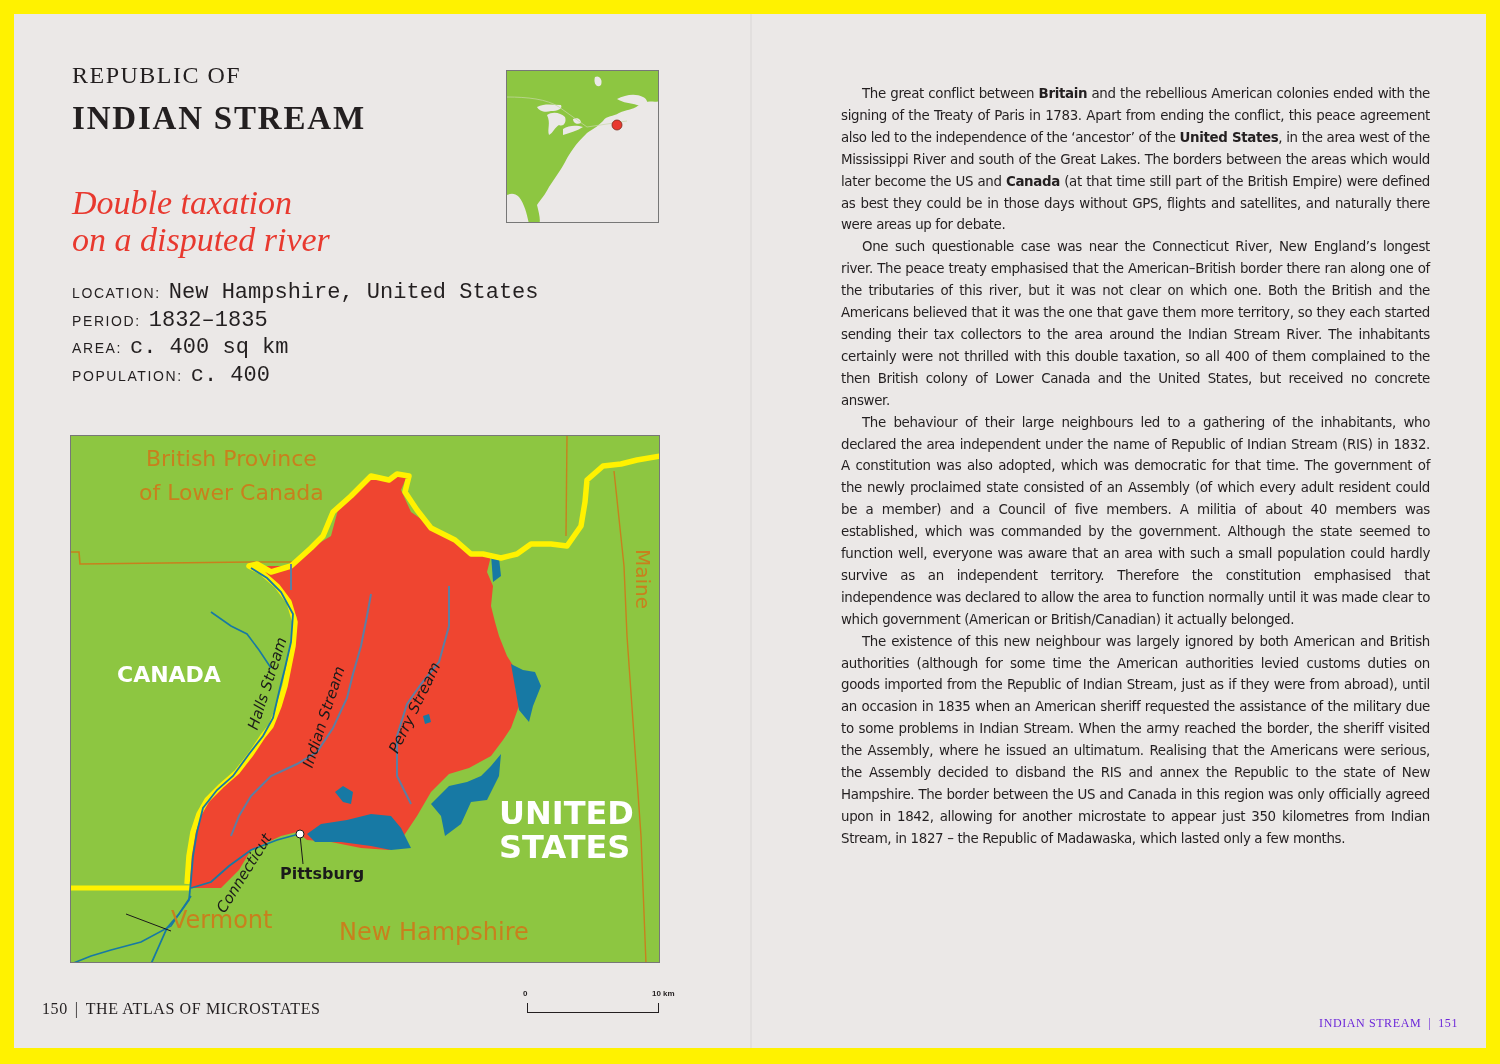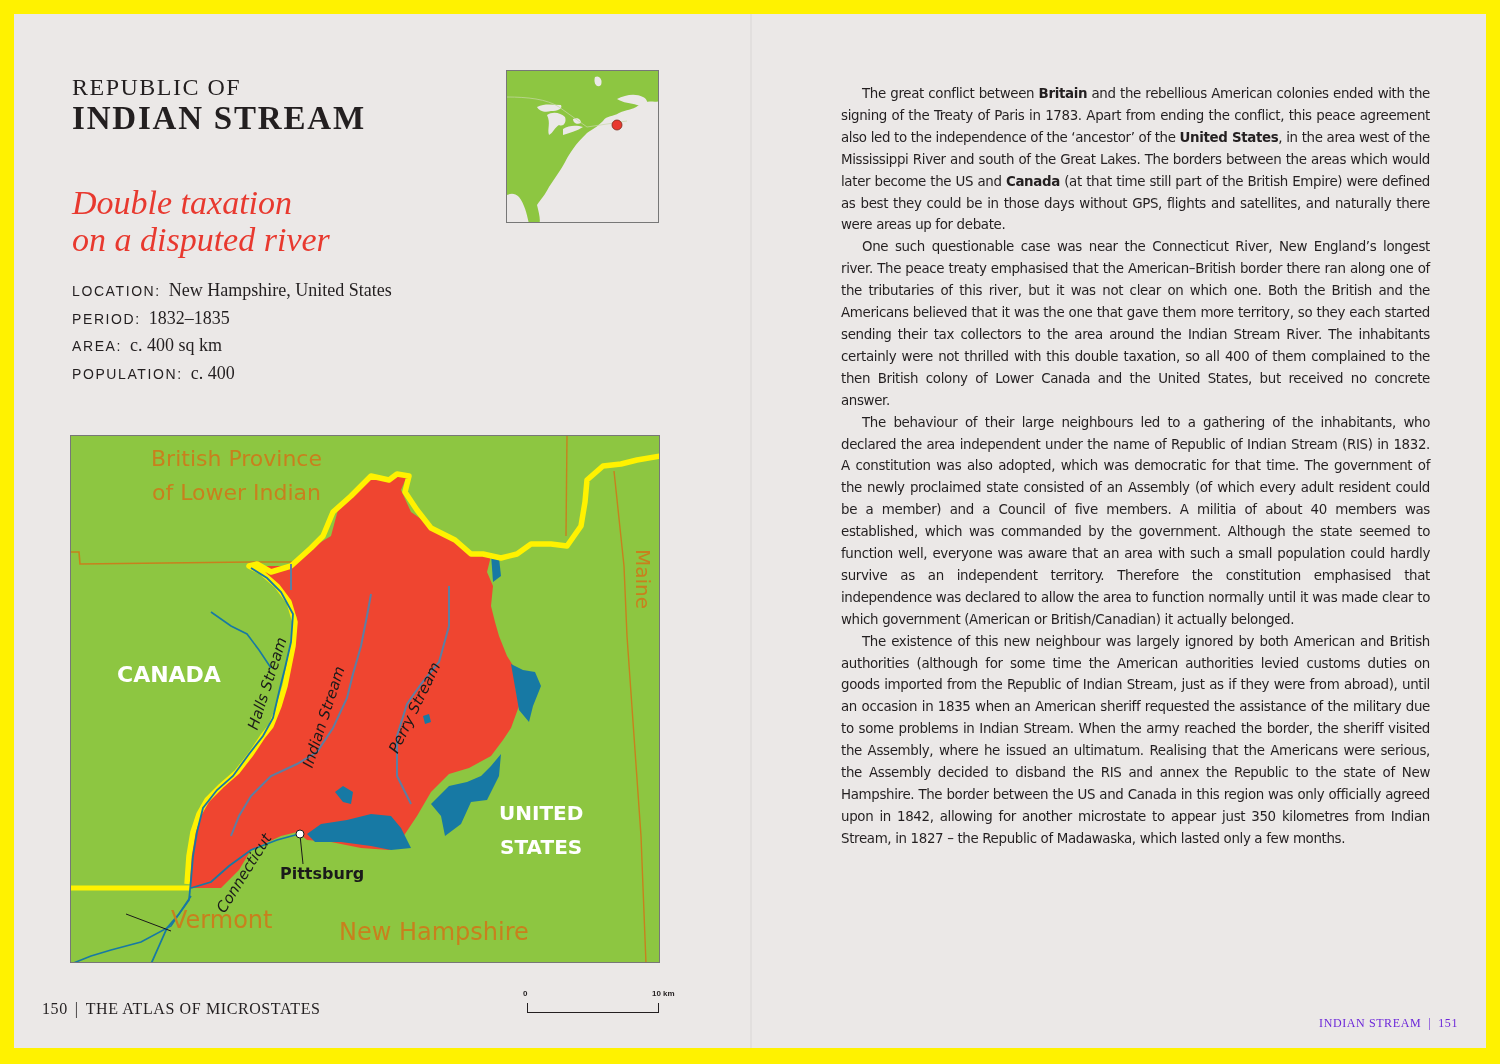--- a/index.html
+++ b/index.html
@@ -17,61 +17,61 @@
     }
     .gutter {
       position: absolute;
       left: 736px; top: 0; width: 2px; height: 100%;
       background: #e2dfde;
     }
     .page-left { position: absolute; left: 0; top: 0; width: 736px; height: 100%; }
     .page-right { position: absolute; left: 738px; top: 0; width: 734px; height: 100%; margin-top: 16px; }
 
     .kicker {
-      position: absolute; left: 58px; top: 60px;
+      position: absolute; left: 58px; top: 48px;
       font-family: "Liberation Serif", serif;
       font-size: 24px; letter-spacing: 1.5px; color: #231f20;
     }
     .title {
       position: absolute; left: 58px; top: 86px;
       font-family: "Liberation Serif", serif;
       font-weight: bold; font-size: 33px; letter-spacing: 1.8px; color: #231f20;
     }
     .subtitle {
       position: absolute; left: 58px; top: 170px;
       font-family: "Liberation Serif", serif;
       font-style: italic; font-size: 34px; line-height: 37px; color: #e8392f;
     }
     .facts { position: absolute; left: 58px; top: 266px; }
     .fact { height: 27.5px; white-space: nowrap; color: #231f20; }
     .fact-label {
       font-family: "Liberation Sans", sans-serif;
       font-weight: normal; font-size: 14px; letter-spacing: 1.6px;
       text-transform: uppercase; margin-right: 8px;
     }
-    .fact-value { font-family: Liberation Serif, serif; font-size: 18px; }
+    .fact-value { font-family: Liberation Mono, monospace; font-size: 22px; }
 
     .inset-map {
       position: absolute; left: 492px; top: 56px;
       width: 153px; height: 153px; border: 1px solid #777;
       background: #ebe8e7; overflow: hidden;
     }
     .main-map {
       position: absolute; left: 56px; top: 421px;
       width: 590px; height: 528px; border: 1px solid #777;
       background: #8dc641; overflow: hidden;
     }
     .main-map svg, .inset-map svg { display: block; }
     .map-label {
       position: absolute; white-space: nowrap;
       font-family: "DejaVu Sans", sans-serif; font-weight: bold;
     }
-    .lbl-province { left: 80px; top: 6px; font-size: 22px; color: #c8801d; text-align: center; line-height: 34px; font-weight: normal; }
+    .lbl-province { left: 68px; top: 6px; font-size: 22px; color: #c8801d; text-align: center; line-height: 34px; font-weight: normal; }
     .lbl-canada { left: 46px; top: 226px; font-size: 22px; color: #ffffff; }
-    .lbl-us { left: 428px; top: 360px; font-size: 20px; color: #ffffff; text-align: center; line-height: 34px; }
+    .lbl-us { left: 428px; top: 360px; font-size: 32px; color: #ffffff; text-align: left; line-height: 34px; }
     .lbl-maine { left: 560px; top: 113px; font-size: 20px; color: #c8801d; font-weight: normal; writing-mode: vertical-rl; }
     .lbl-vermont { left: 100px; top: 470px; font-size: 24px; color: #c8801d; font-weight: normal; }
     .lbl-nh { left: 268px; top: 482px; font-size: 24px; color: #c8801d; font-weight: normal; }
     .lbl-pittsburg { left: 209px; top: 428px; font-size: 16px; color: #1a1a1a; }
     .lbl-river {
       font-family: "DejaVu Sans", sans-serif; font-style: italic; font-weight: normal;
       font-size: 15px; color: #1a1a1a; transform-origin: left bottom;
     }
     .lbl-halls { left: 190px; top: 278px; transform: rotate(-72deg); }
     .lbl-indian { left: 245px; top: 316px; transform: rotate(-72deg); }
@@ -173,21 +173,21 @@
         <path d="M120,452 L140,446 L158,430 L180,414 L206,404 L228,398" stroke="#1779a4" stroke-width="1.8" fill="none"></path>
         <path d="M120,460 L100,490 L70,506 L40,514 L20,520 L0,528" stroke="#1779a4" stroke-width="1.6" fill="none"></path>
         <path d="M55,478 L100,495" stroke="#1a1a1a" stroke-width="1" fill="none"></path>
 
         <line x1="229" y1="399" x2="232" y2="428" stroke="#1a1a1a" stroke-width="1"></line>
         <circle cx="229" cy="398" r="4" fill="#ffffff" stroke="#1a1a1a" stroke-width="1"></circle>
       </svg>
 
       <div class="map-label lbl-province">
         <div>British Province</div>
-        <div>of Lower Indian</div>
+        <div>of Lower Canada</div>
       </div>
       <div class="map-label lbl-canada">CANADA</div>
       <div class="map-label lbl-us">
         <div>UNITED</div>
         <div>STATES</div>
       </div>
       <div class="map-label lbl-maine">Maine</div>
       <div class="map-label lbl-vermont">Vermont</div>
       <div class="map-label lbl-nh">New Hampshire</div>
       <div class="map-label lbl-pittsburg">Pittsburg</div>

